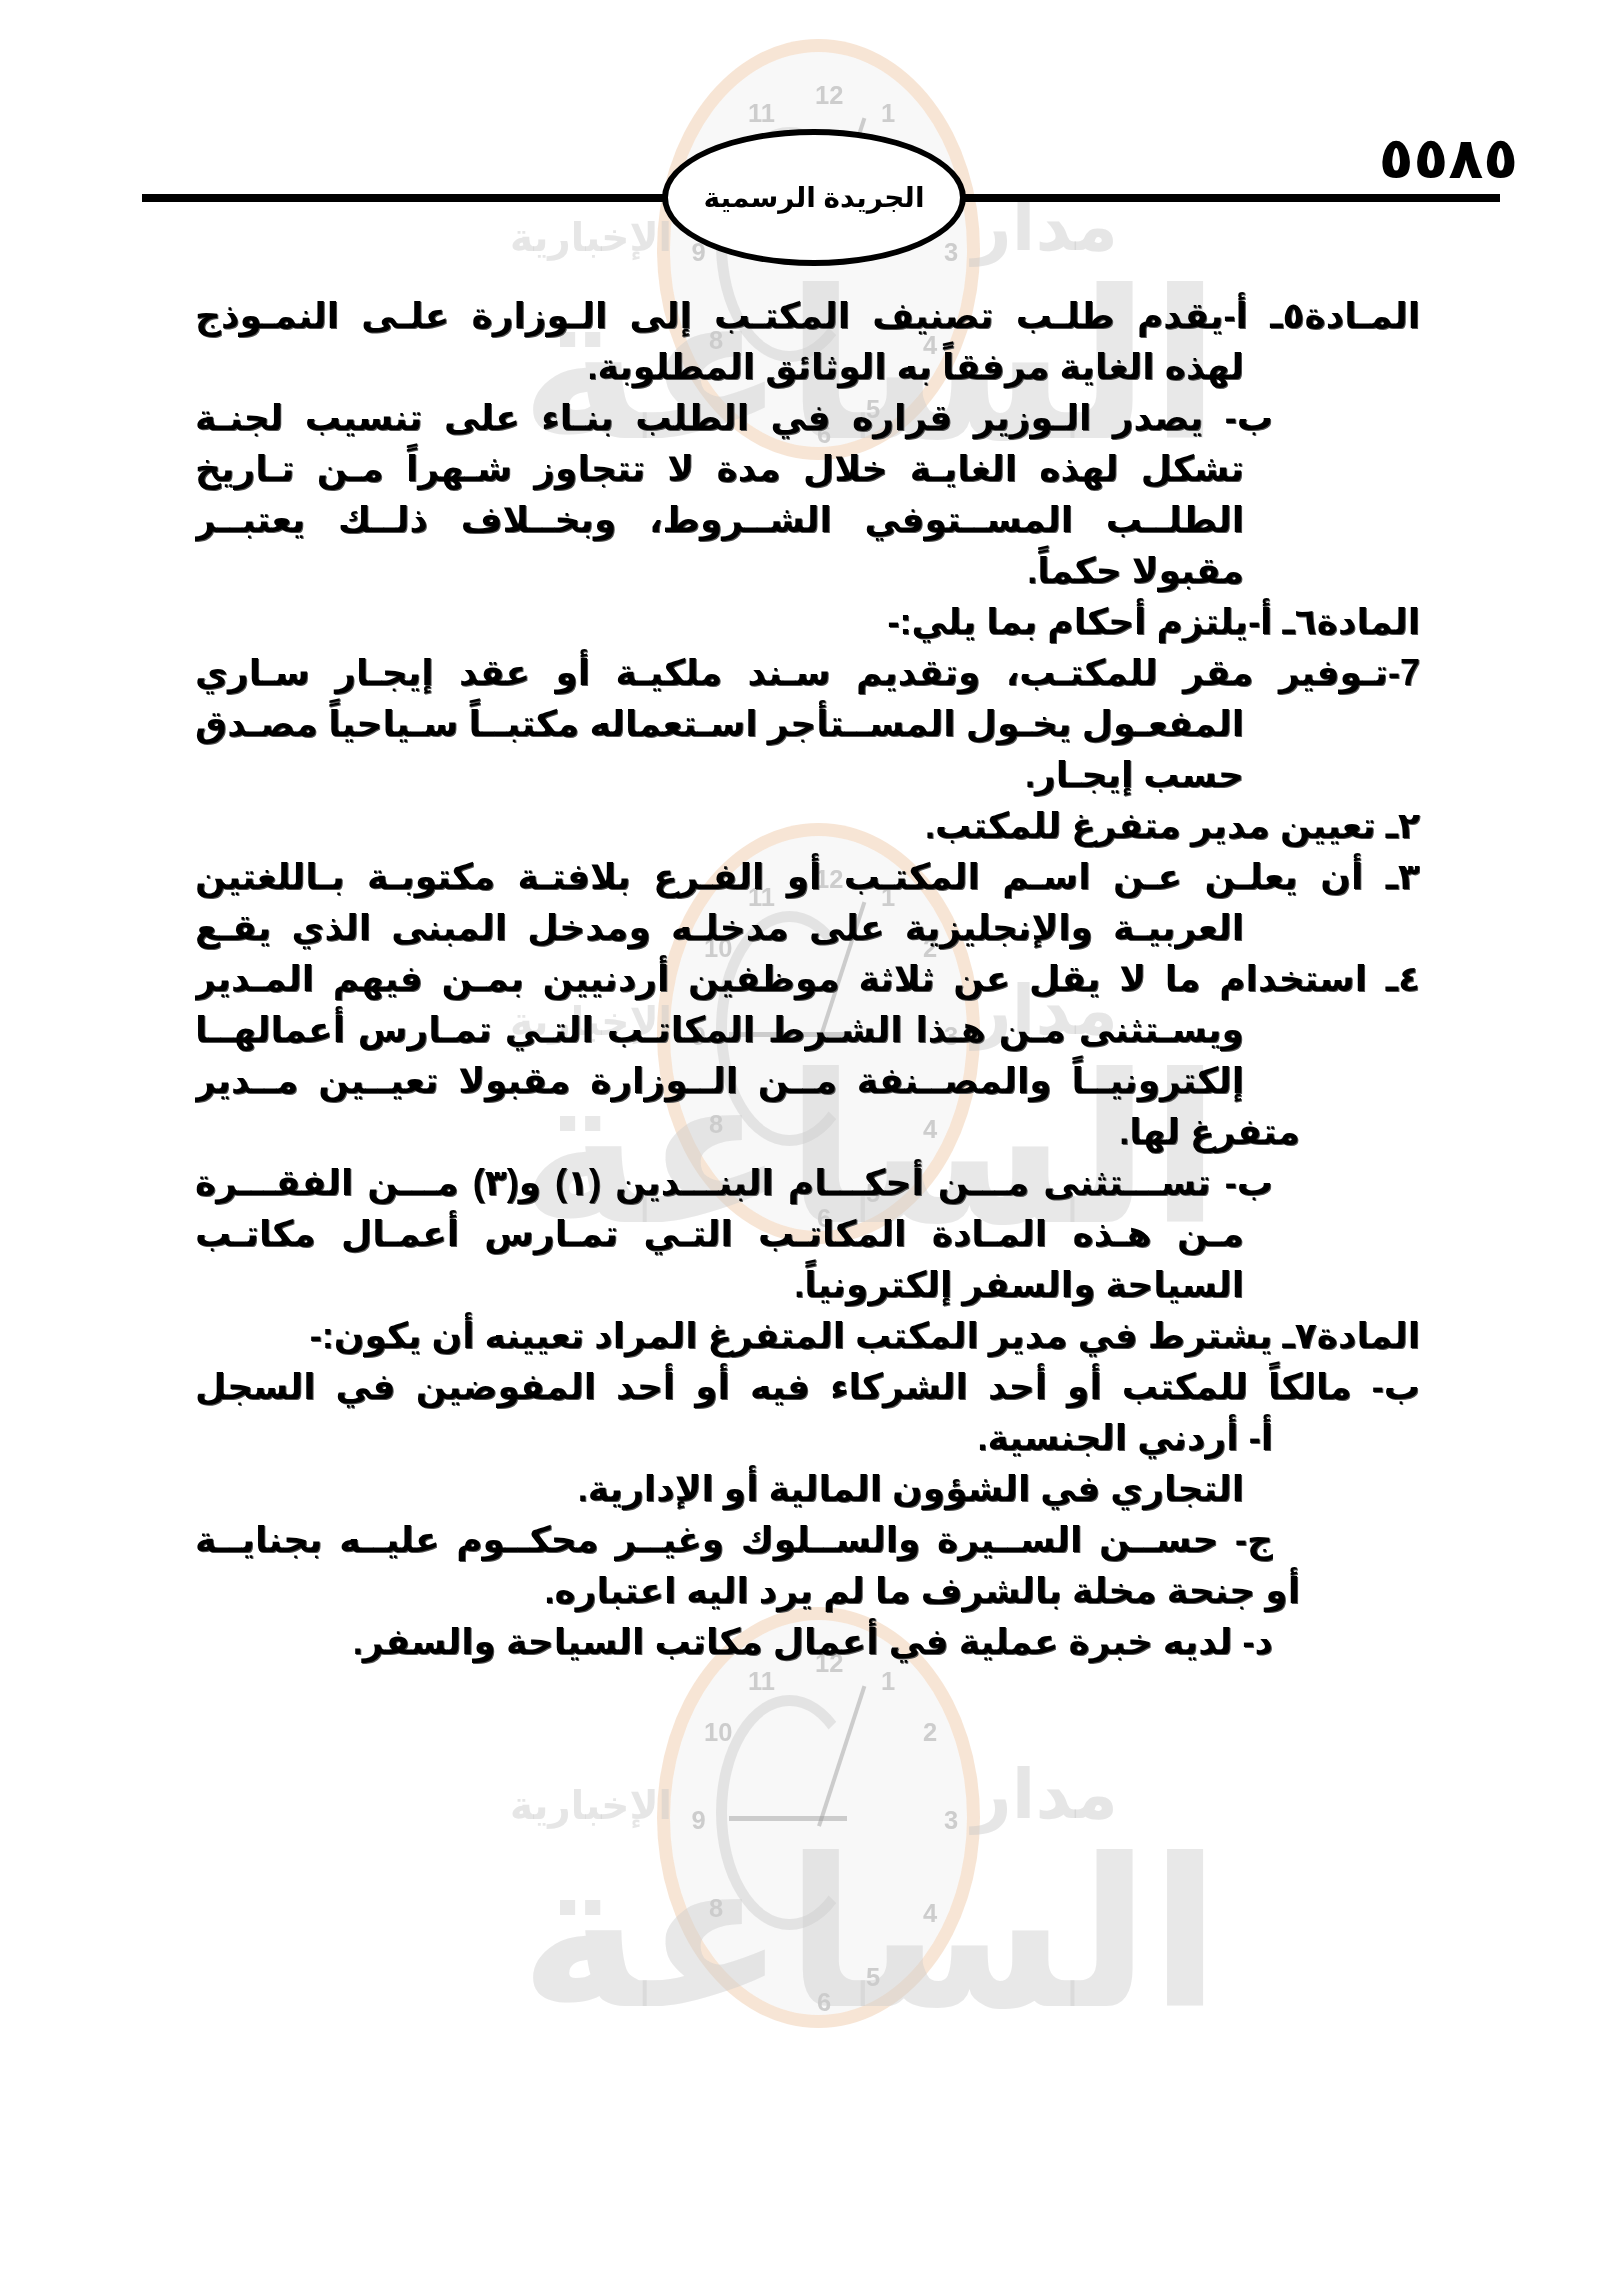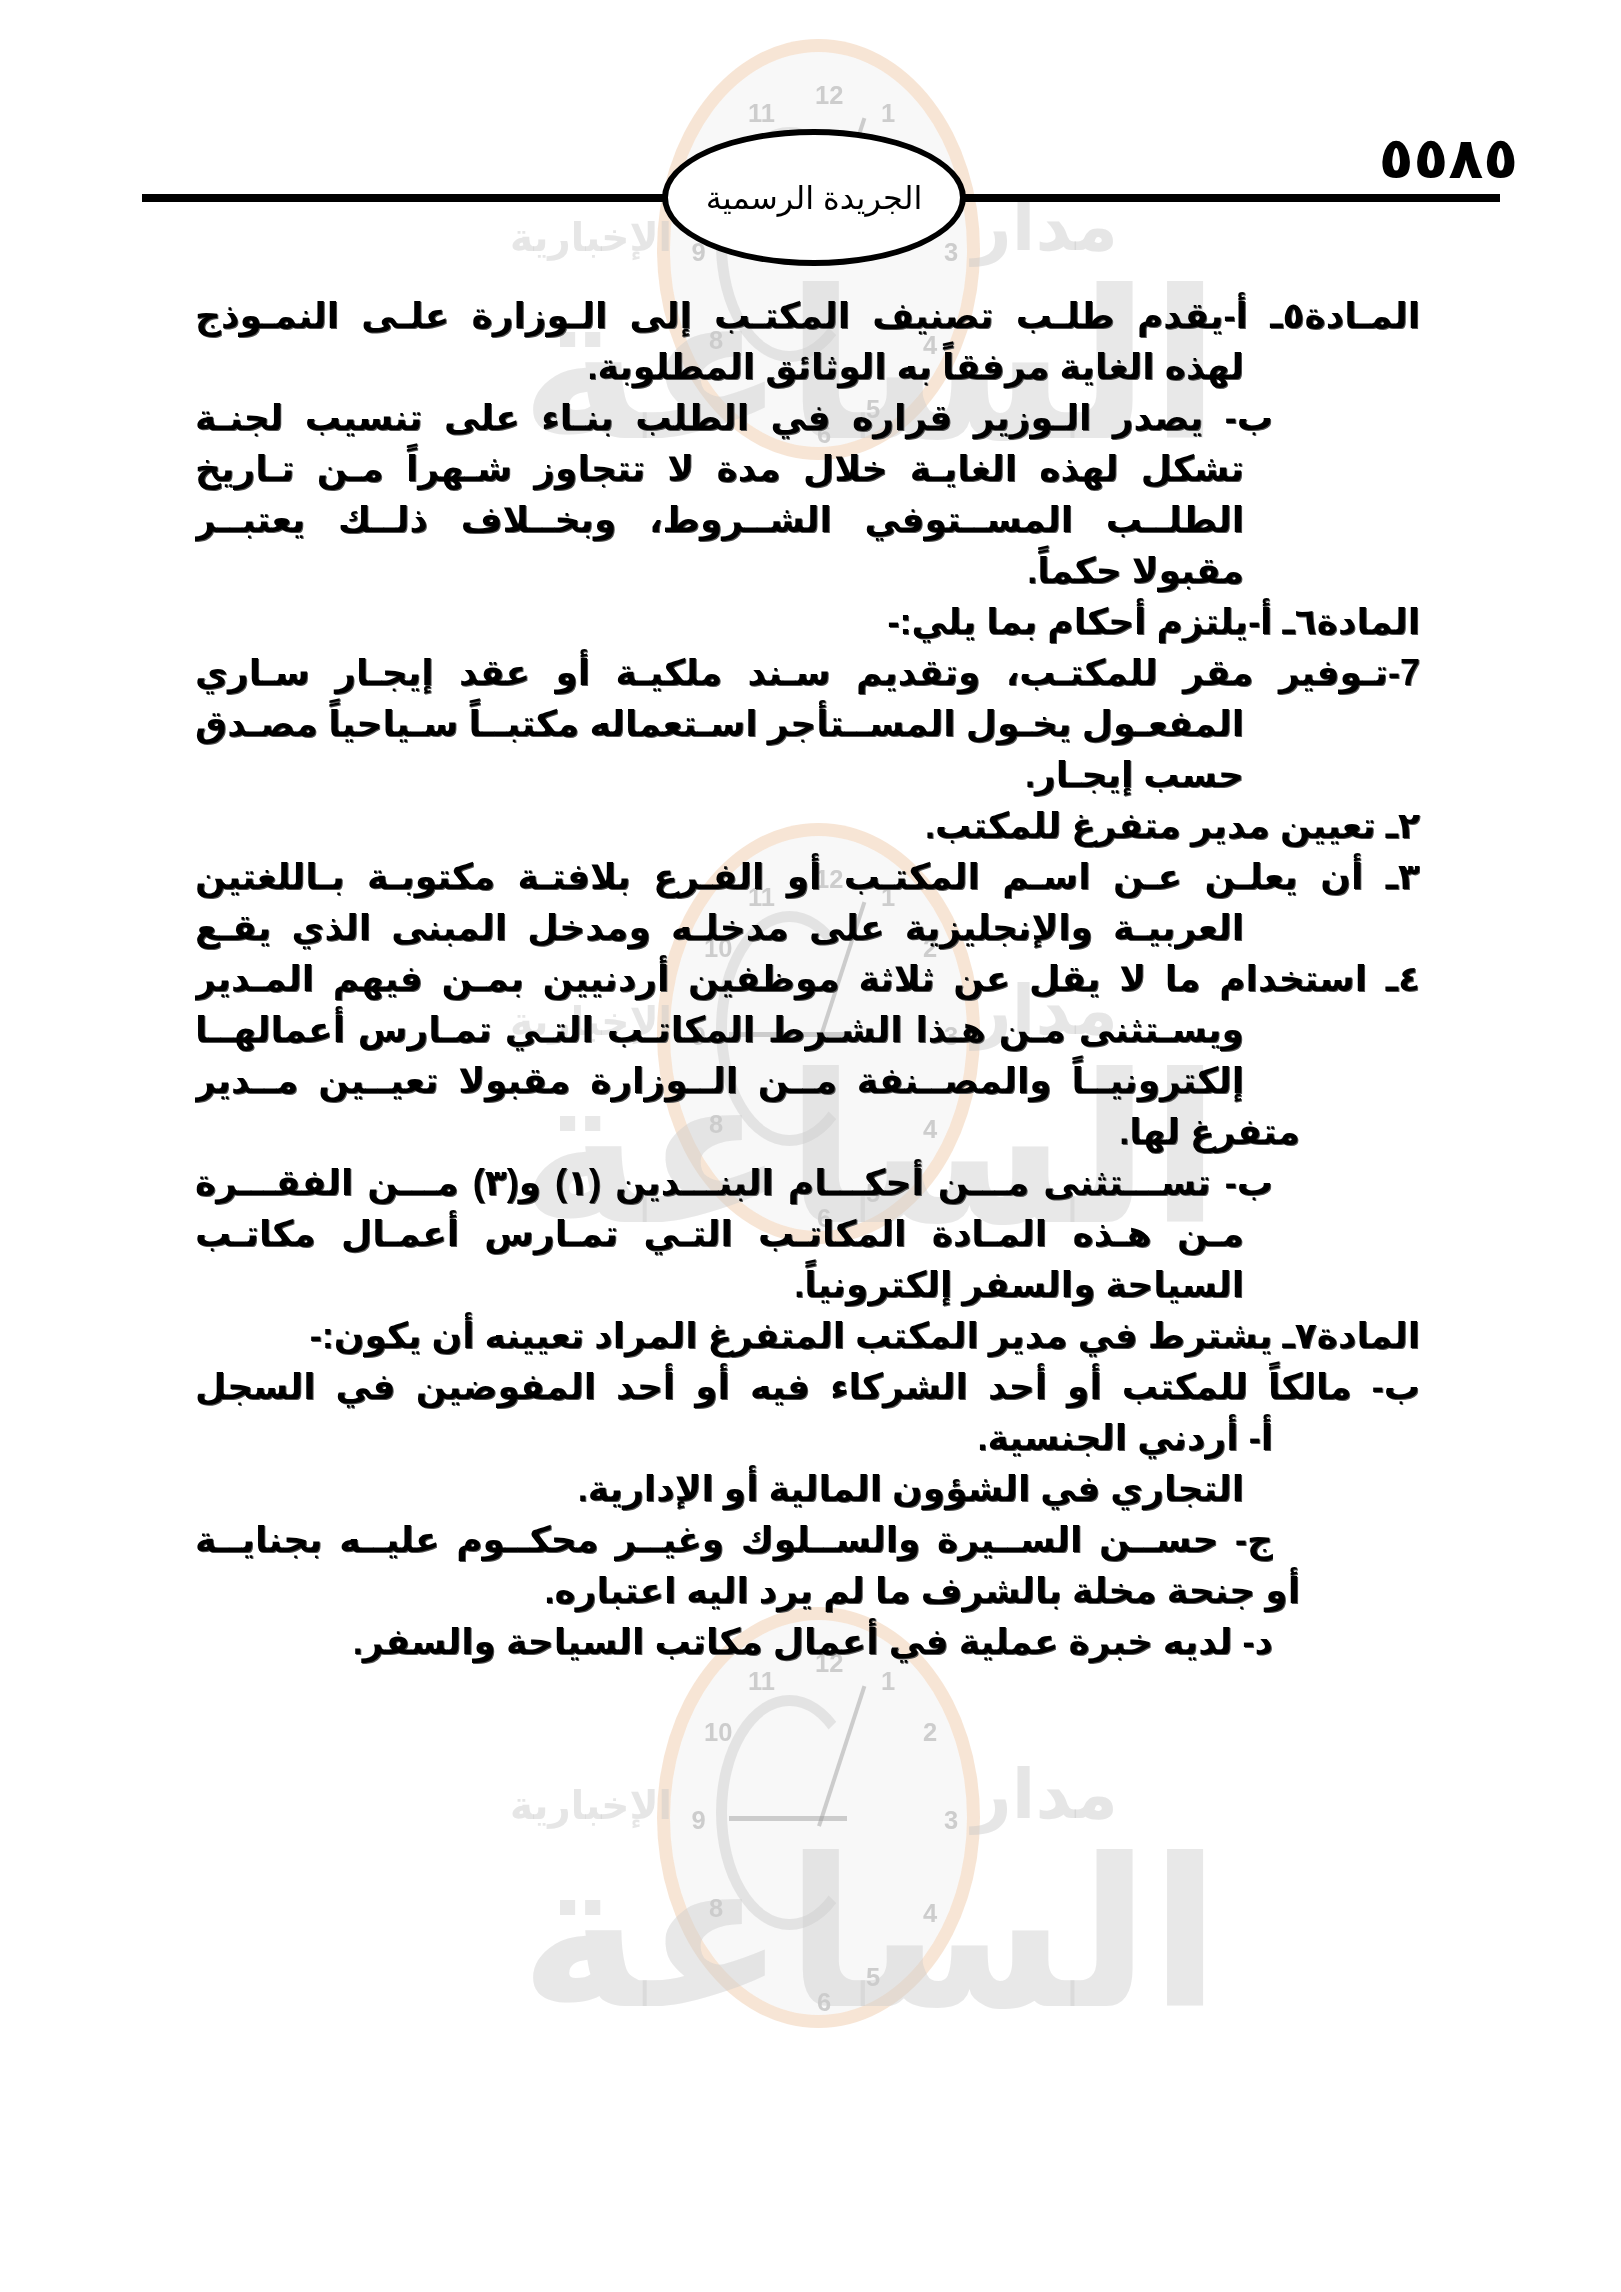--- a/index.html
+++ b/index.html
@@ -124,22 +124,22 @@
       border: 6.9px solid #000;
       border-radius: 50%;
       background: #fff;
       box-sizing: border-box;
       z-index: 2;
       display: flex;
       align-items: center;
       justify-content: center;
     }
     .header-oval span {
-      font-size: 32px;
-      font-weight: normal;
+      font-size: 28px;
+      font-weight: bold;
     }
 
     
     .content {
       position: absolute;
       top: 290px;
       right: 201px;
       width: 1225px;
       z-index: 3;
     }

